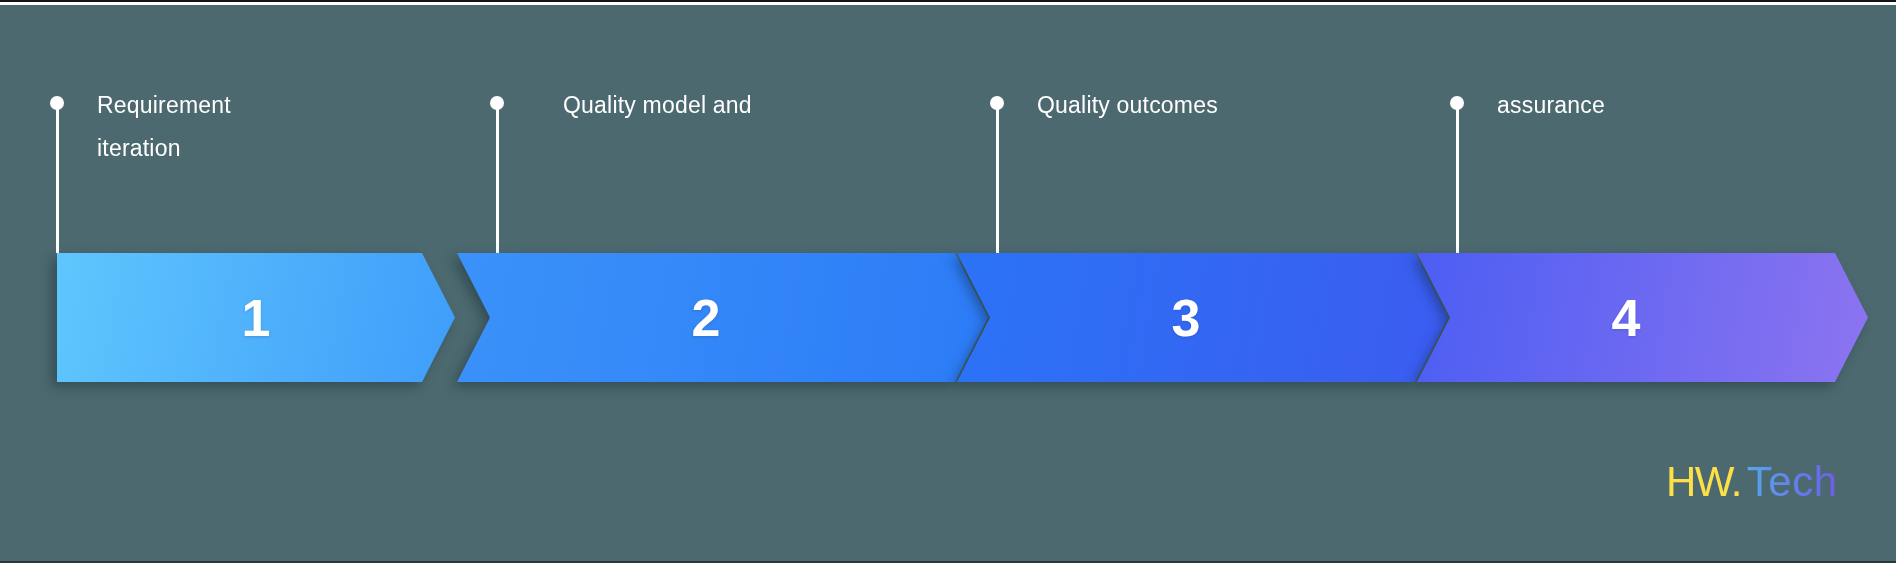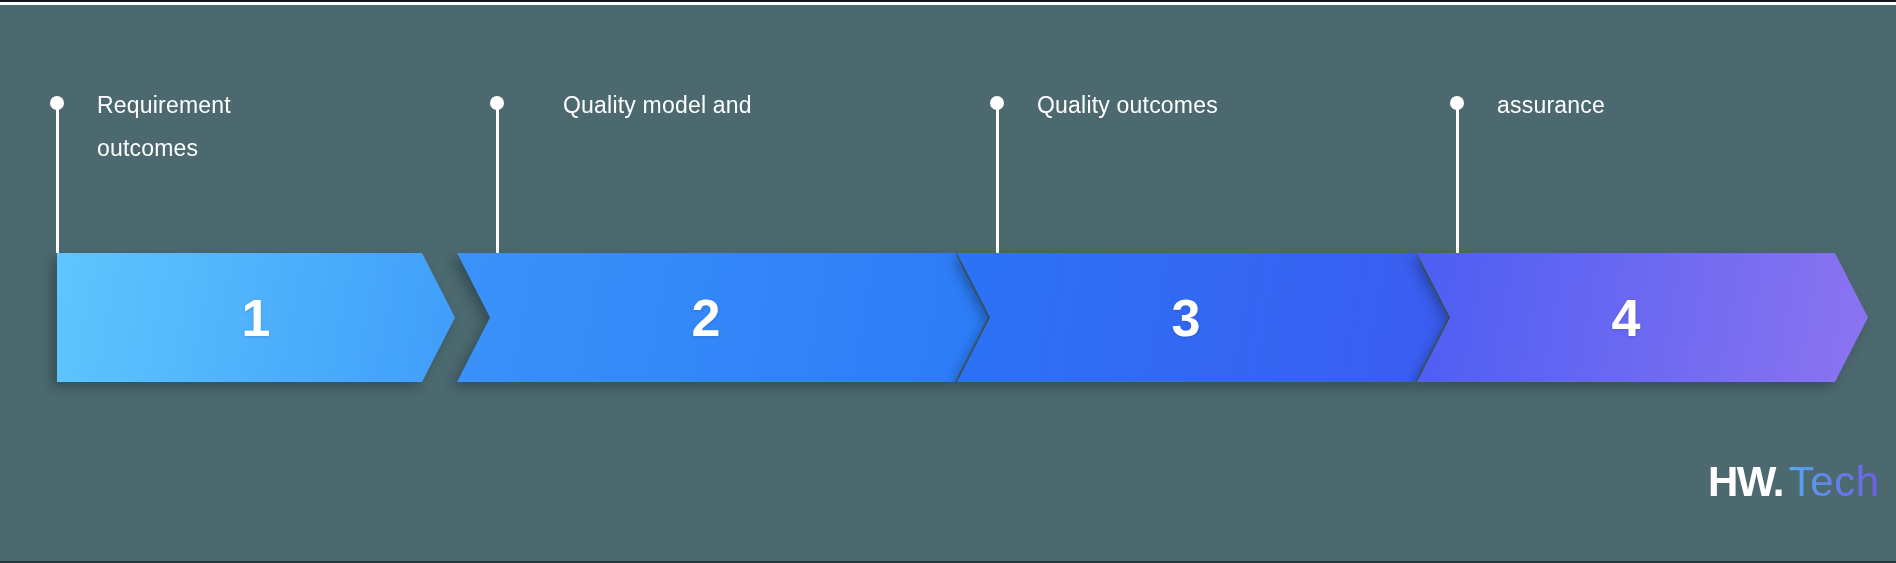--- a/index.html
+++ b/index.html
@@ -60,24 +60,23 @@
     text-shadow: 0 1px 3px rgba(30,60,120,0.25);
   }
 
   
   .logo {
     position:absolute; left:1666px; top:460px;
     font-size:42px; line-height:44px;
     white-space:nowrap;
   }
   .logo .brand {
-    color:#ffffff;
-    font-weight:700;
+    color:#fde047;
+    font-weight:400;
     letter-spacing:-1.5px;
-    margin-left:42px;
   }
   .logo .suffix {
     font-weight:400;
     letter-spacing:0.5px;
     background: linear-gradient(90deg, var(--l1), var(--l2));
     -webkit-background-clip: text;
     background-clip: text;
     color: transparent;
     margin-left:6px;
   }
@@ -86,21 +85,21 @@
 <body>
 
 <div class="edge-dark-top"></div>
 <div class="edge-white-top"></div>
 <div class="edge-dark-bottom"></div>
 
 <div class="dot" style="left:50px"></div>
 <div class="vline" style="left:56px"></div>
 <div class="step-label" style="left:97px">
   <div>Requirement</div>
-  <div>outcomes</div>
+  <div>iteration</div>
 </div>
 
 <div class="dot" style="left:490px"></div>
 <div class="vline" style="left:496px"></div>
 <div class="step-label" style="left:563px">
   <div>Quality model and</div>
 </div>
 
 <div class="dot" style="left:990px"></div>
 <div class="vline" style="left:996px"></div>

